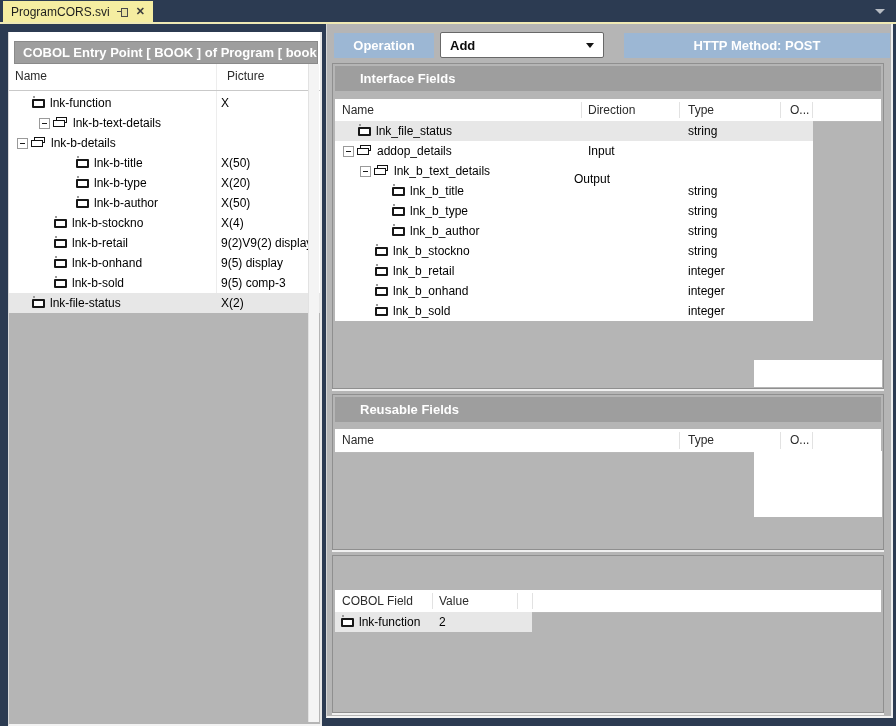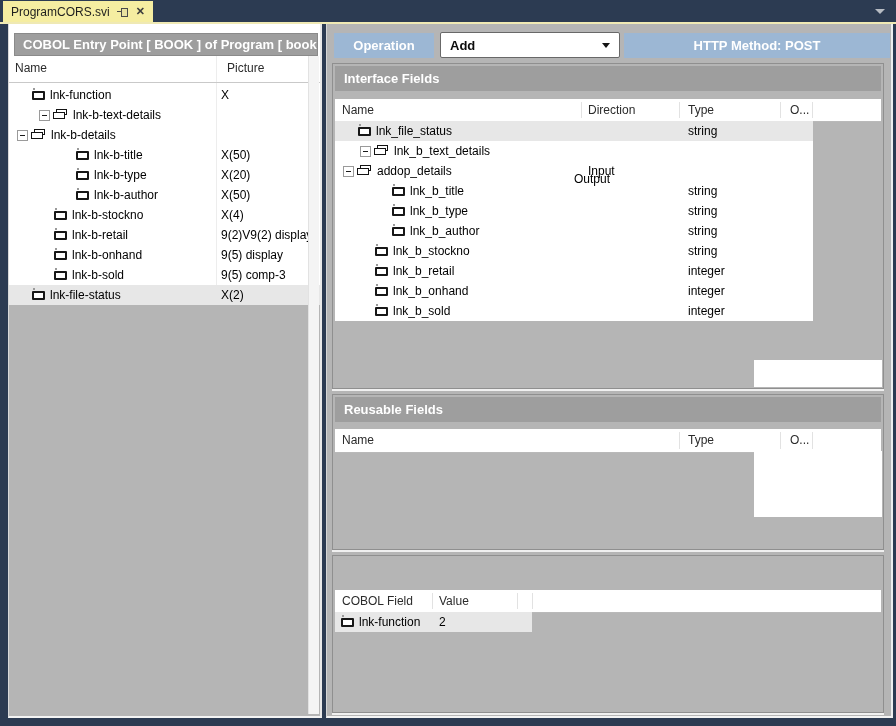--- a/index.html
+++ b/index.html
@@ -16,21 +16,21 @@
   .tab-title{font-size:12px;color:#1e1e1e;white-space:nowrap;}
   .pin-icon{width:12px;height:12px;position:relative;display:inline-block;}
   .pin-icon::before{content:"";position:absolute;right:1px;top:2px;width:5px;height:7px;border:1px solid #4a4a4a;background:#e9e2a0;}
   .pin-icon::after{content:"";position:absolute;left:0;top:5px;width:5px;height:1px;background:#4a4a4a;}
   .close-icon{font-size:11px;font-weight:bold;color:#3d3d3d;line-height:1;}
   .tab-underline{position:absolute;left:0;top:22px;width:896px;height:2px;background:#efe9b4;}
   .overflow-arrow{position:absolute;right:11px;top:9px;width:0;height:0;
     border-left:5px solid transparent;border-right:5px solid transparent;border-top:5px solid #b7bcc3;}
   
   .panel{position:absolute;background:var(--panel,#b5b5b5);}
-  .panel.left{left:8px;top:24px;width:311px;height:692px;
+  .panel.left{left:8px;top:32px;width:311px;height:692px;
     border-left:1px solid #d9d9d9;border-right:2px solid #e9e9e9;border-bottom:2px solid #f3f3f3;}
   .panel.right{left:326px;top:24px;width:564px;height:692px;
     border-left:1px solid #d5d5d5;border-right:2px solid #eeeeee;border-bottom:2px solid #f3f3f3;}
   
   .lp-top{position:absolute;left:0;top:0;right:0;height:32px;background:#fff;}
   .lp-header{position:absolute;left:5px;top:9px;right:2px;height:23px;box-sizing:border-box;
     background:var(--section-header,#9e9e9e);border:1px solid #8a8a8a;
     color:#fff;font-weight:bold;font-size:13px;line-height:21px;padding-left:8px;
     overflow:hidden;white-space:nowrap;}
   .lp-table{position:absolute;left:0;top:32px;right:0;height:249px;background:#fff;}
@@ -57,33 +57,33 @@
   .icon-field{flex:none;width:13px;height:9px;box-sizing:border-box;border:2px solid #171717;border-radius:1px;
     background:#fff;margin-right:5px;position:relative;}
   .icon-field::before{content:"";position:absolute;left:-1px;top:-5px;width:2px;height:2px;background:#9a9a9a;}
   .lbl{white-space:nowrap;}
   .colv{position:absolute;top:0;line-height:20px;white-space:nowrap;}
   
   .chip{position:absolute;background:var(--accent-blue,#9cb7d4);color:#fff;font-weight:bold;font-size:13px;
     display:flex;align-items:center;justify-content:center;}
   .chip-op{left:7px;top:9px;width:100px;height:25px;}
   .chip-http{left:297px;top:9px;width:266px;height:25px;}
-  .dropdown{position:absolute;left:113px;top:8px;width:180px;height:26px;box-sizing:border-box;
+  .dropdown{position:absolute;left:113px;top:8px;width:164px;height:26px;box-sizing:border-box;
     background:#fff;border:1px solid #686868;border-radius:2px;display:flex;align-items:center;
     font-weight:bold;font-size:13px;color:#0c0c0c;padding:0 9px;cursor:default;}
   .dd-arrow{margin-left:auto;width:0;height:0;
     border-left:4px solid transparent;border-right:4px solid transparent;border-top:5px solid #141414;}
   
   .section{position:absolute;left:5px;width:552px;box-sizing:border-box;border:1px solid #8f8f8f;
     background:var(--panel,#b5b5b5);box-shadow:0 2px 0 rgba(250,250,250,.85);}
   .sec-if{top:39px;height:326px;}
   .sec-ru{top:370px;height:156px;}
   .sec-ca{top:531px;height:158px;}
   .sec-hdr{position:absolute;left:2px;top:2px;right:2px;height:25px;background:var(--section-header,#9e9e9e);
-    color:#fff;font-weight:bold;font-size:13px;line-height:25px;padding-left:9px;}
+    color:#fff;font-weight:bold;font-size:13px;line-height:25px;padding-left:25px;}
   .sec-colhdr{position:absolute;left:2px;right:2px;background:#fff;border-bottom:1px solid #b9b9b9;
     font-size:12px;color:#2b2b2b;}
   .sec-colhdr span{position:absolute;top:4px;white-space:nowrap;}
   .sep{position:absolute;top:3px;bottom:3px;width:1px;background:#e2e2e2;}
   .if-colhdr{top:35px;height:22px;}
   .ru-colhdr{top:34px;height:23px;}
   .ca-colhdr{top:34px;height:22px;}
   .if-rows{position:absolute;left:2px;top:57px;width:478px;background:#fff;}
   .ca-rows{position:absolute;left:2px;top:56px;width:197px;}
   .ca-rows .trow{background:#fff;}
@@ -219,31 +219,31 @@
     <div class="if-rows">
         <div class="trow sel">
           <span class="ind" style="width: 8px;"></span>
           <span class="leaf-pad"></span>
           <span class="icon-field"></span>
           <span class="lbl">lnk_file_status</span>
           <span class="colv" style="left: 239px; margin-top: 48px;">Output</span>
           <span class="colv" style="left: 353px;">string</span>
         </div>
         <div class="trow">
-          <span class="ind" style="width: 25px;"></span>
-          <span class="g-toggle"></span>
-          <span class="icon-group"></span>
-          <span class="lbl">lnk_b_text_details</span>
-        </div>
-        <div class="trow">
           <span class="ind" style="width: 8px;"></span>
           <span class="g-toggle"></span>
           <span class="icon-group"></span>
           <span class="lbl">addop_details</span>
           <span class="colv" style="left: 253px;">Input</span>
+        </div>
+        <div class="trow">
+          <span class="ind" style="width: 25px;"></span>
+          <span class="g-toggle"></span>
+          <span class="icon-group"></span>
+          <span class="lbl">lnk_b_text_details</span>
         </div>
         <div class="trow">
           <span class="ind" style="width: 42px;"></span>
           <span class="leaf-pad"></span>
           <span class="icon-field"></span>
           <span class="lbl">lnk_b_title</span>
           <span class="colv" style="left: 353px;">string</span>
         </div>
         <div class="trow">
           <span class="ind" style="width: 42px;"></span>

